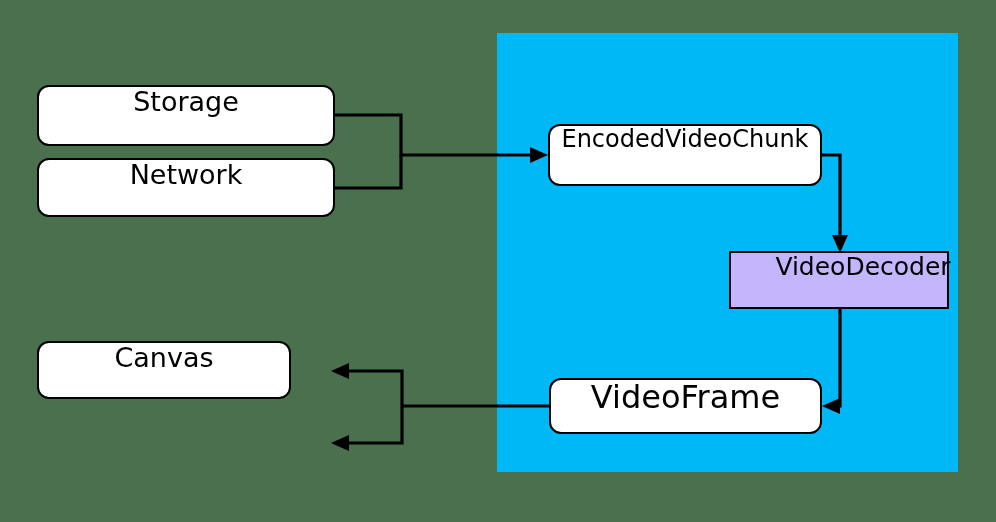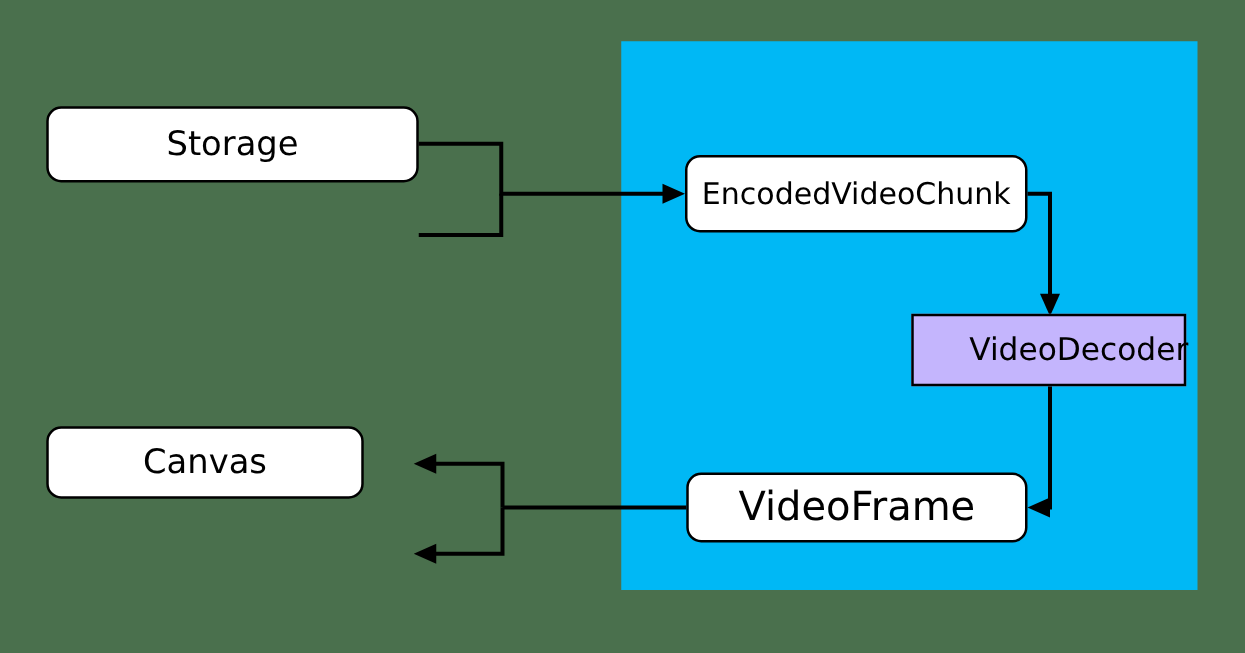--- a/index.html
+++ b/index.html
@@ -21,21 +21,20 @@
     left: 497px;
     top: 33px;
     width: 461px;
     height: 439px;
     background: #00b8f5;
   }
   .node {
     position: absolute;
     box-sizing: border-box;
     display: flex;
-    align-items: center;
     justify-content: center;
     border: 2px solid #000000;
     background: #ffffff;
     color: #000000;
     text-align: center;
     line-height: 1.1;
     white-space: nowrap;
   }
   .node.rounded { border-radius: 12px; }
   .node.square  { border-radius: 0; }
@@ -89,20 +88,23 @@
     <path class="edge-path" d="M 402 406 L 402 371 L 341 371"></path>
     <polygon class="arrow-head" points="331,371 349,363 349,379"></polygon>
     <path class="edge-path" d="M 402 406 L 402 443 L 341 443"></path>
     <polygon class="arrow-head" points="331,443 349,435 349,451"></polygon>
   </svg>
 
   <div class="node rounded" id="node-storage">
     <span>Storage</span>
   </div>
 
+  <div class="node rounded" id="node-network">
+    <span>Network</span>
+  </div>
 
   <div class="node rounded" id="node-encodedvideochunk">
     <span>EncodedVideoChunk</span>
   </div>
 
   <div class="node square shaded" id="node-videodecoder">
     <span>VideoDecoder</span>
   </div>
 
   <div class="node rounded" id="node-videoframe">

